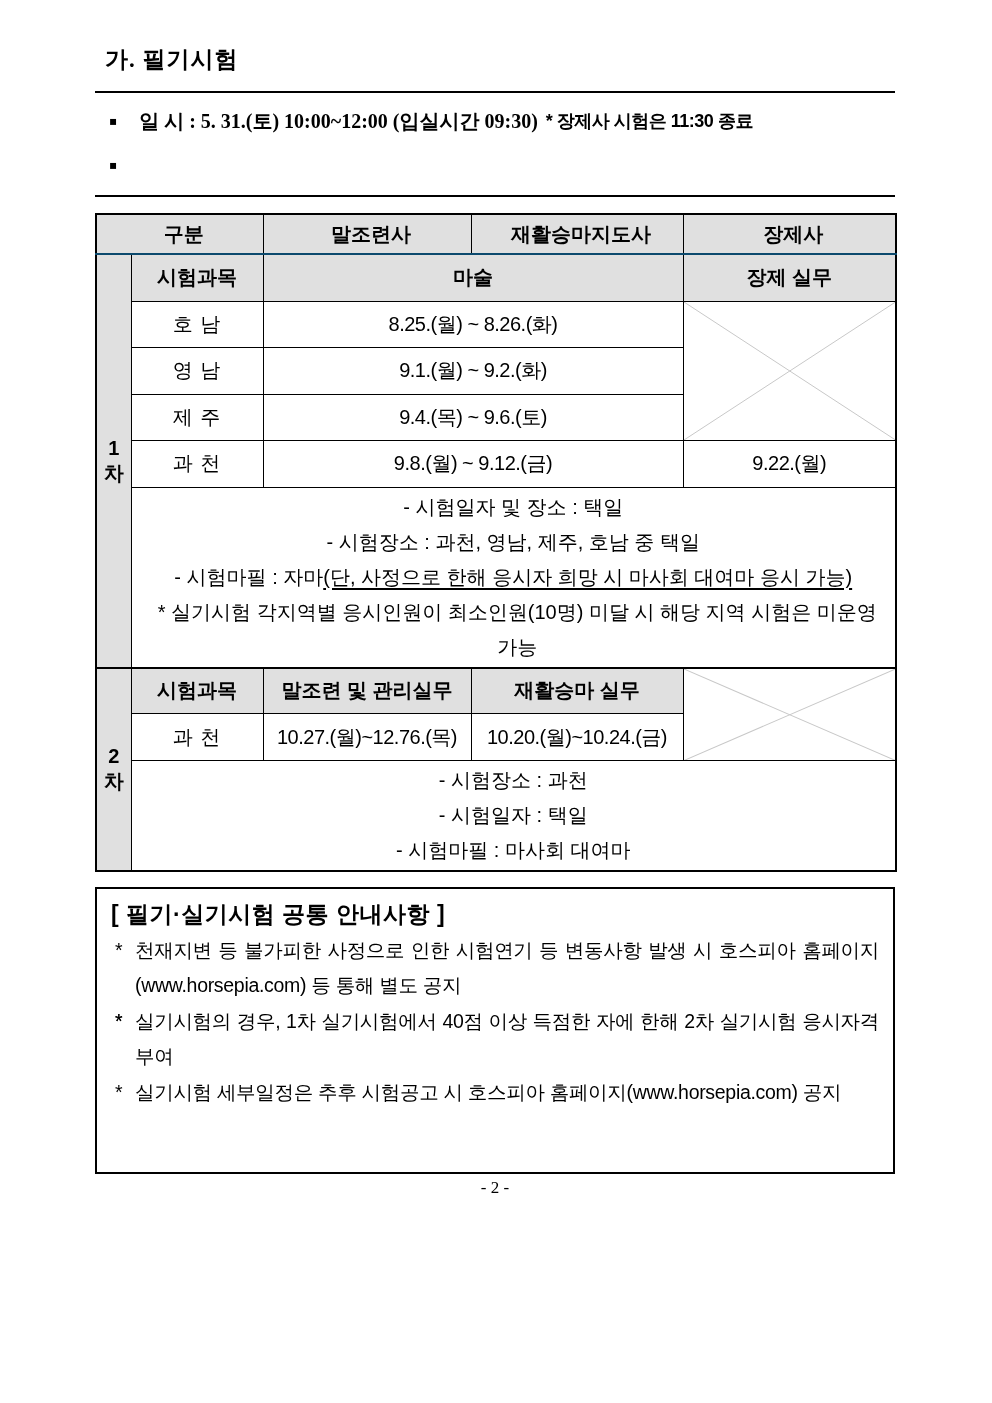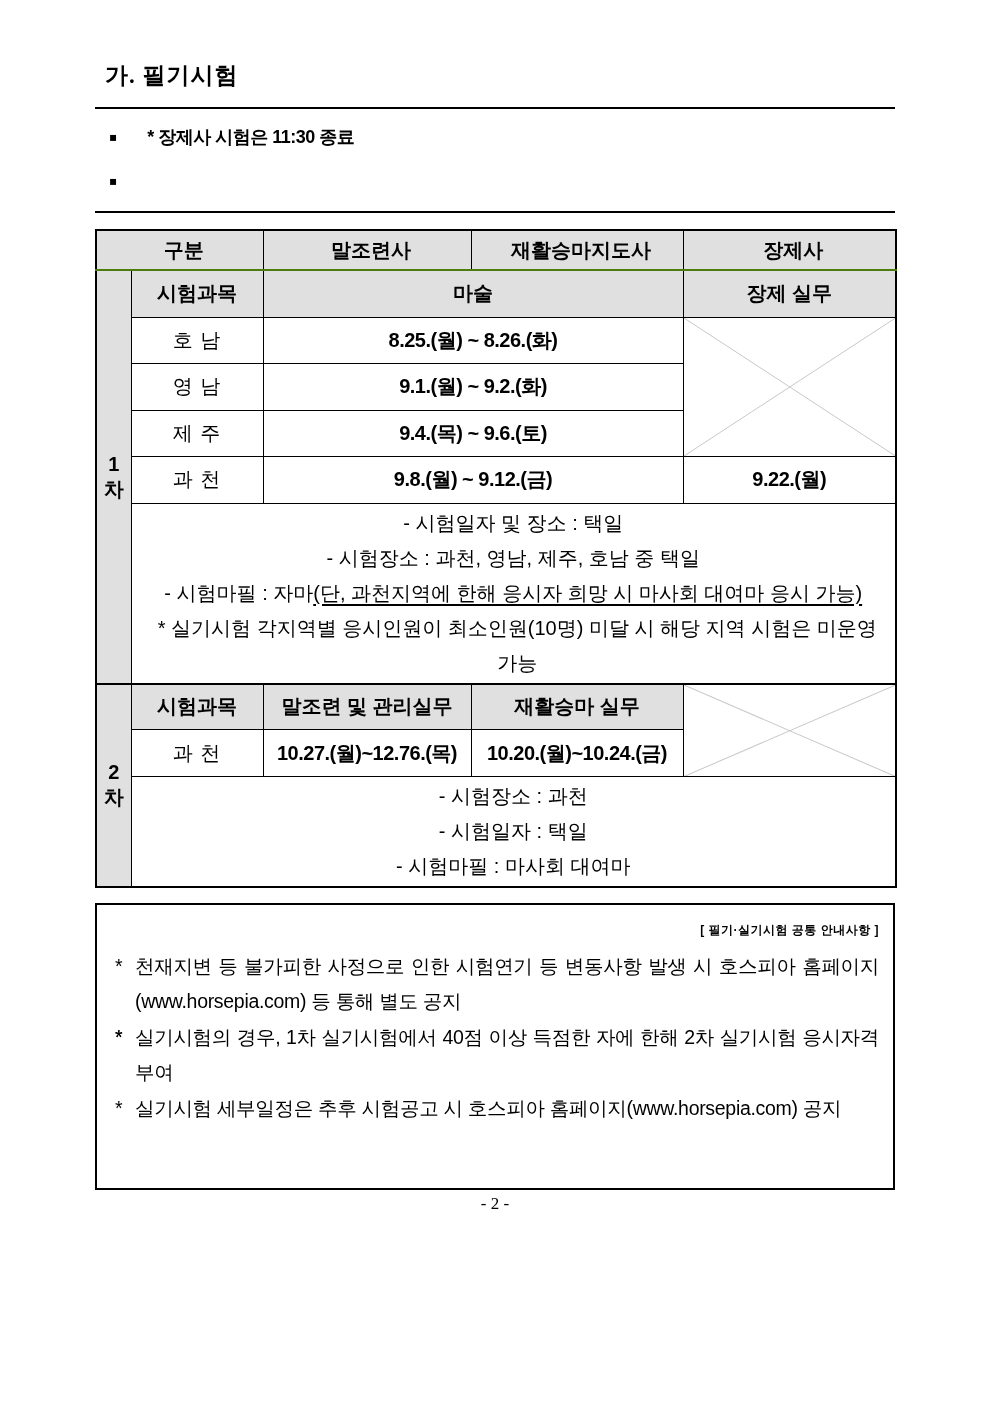--- a/index.html
+++ b/index.html
@@ -16,21 +16,21 @@
     background:#ededed; border:2px solid #000;
     display:flex; align-items:center; padding-left:22px;
     font-weight:bold; font-size:25px; letter-spacing:1px;
   }
 
   
   .sec-heading {
     font-family:"Liberation Serif", serif; font-weight:bold;
     font-size:23px; margin-left:10px; letter-spacing:1px;
   }
-  .heading-a { margin-top:60px; }
+  .heading-a { margin-top:44px; }
   .heading-b { margin-top:34px; }
 
   
   .written-box {
     margin-top:16px; width:800px;
     border-top:2px solid #000; border-bottom:2px solid #000;
     padding:6px 0 8px 0;
   }
   .bullet-line {
     height:44px; display:flex; align-items:center; padding-left:14px;
@@ -42,63 +42,64 @@
     font-family:"Liberation Sans", sans-serif; font-weight:bold;
     font-size:18px; margin-left:8px; letter-spacing:-0.5px;
   }
 
   
   table.sched {
     margin-top:16px; width:800px; table-layout:fixed;
     border-collapse:collapse; border:2px solid #000;
   }
   table.sched td { border:1px solid #000; text-align:center; vertical-align:middle; font-size:20px; }
-  tr.r0 td { border-bottom:2px solid #4d7c0f;padding-left:8px; }
+  tr.r0 td { border-bottom:2px solid #0c4a6e;padding-left:8px; }
   td.septop { border-top:2px solid #000 !important; }
   .hdr { background:#e0e0e0; font-weight:bold; }
   .cha {
     background:#e0e0e0; font-weight:bold; font-size:21px; line-height:1.25;
   }
   .region { font-weight:normal; letter-spacing:1px; }
-  .dates { font-size:19px; font-weight:bold; letter-spacing:-0.5px; }
+  .dates { font-size:19px; font-weight:normal; letter-spacing:-0.5px; }
   td.notes {
     text-align:left; vertical-align:middle; padding:2px 14px;
     font-size:18.5px; line-height:35px; font-weight:normal;
   }
   td.notes .indent { padding-left:8px; }
   .ul { text-decoration:underline; text-underline-offset:4px; }
   td.xcell { position:relative; padding:0; background:#fff; }
   td.xcell svg { position:absolute; left:0; top:0; width:100%; height:100%; display:block; }
 
   
   .notice-box {
     margin-top:15px; width:800px; min-height:287px;
     border:2px solid #000; padding:7px 14px 8px 14px;
   }
-  .notice-title { text-align:right; font-weight:bold; font-size:12px; line-height:36px; letter-spacing:0.5px; }
+  .notice-title { text-align:left; font-weight:bold; font-size:23px; line-height:36px; letter-spacing:0.5px; }
   .notice-item {
     position:relative; padding-left:24px; text-align:justify;
     font-size:19.5px; line-height:35px; margin-top:1px; letter-spacing:-0.3px;
   }
   .notice-item .marker { position:absolute; left:4px; top:0; }
 
   .page-num { margin-top:4px; text-align:center; font-size:17px; font-family:"Liberation Serif", serif; }
 </style>
 </head>
 <body>
 
 <div class="page">
   <div class="content">
 
 
     <div class="sec-heading heading-a">가. 필기시험</div>
 
     <div class="written-box">
       <div class="bullet-line">
         <span class="bullet">▪</span>
+        <span>일 시 : 5. 31.(토) 10:00~12:00 (입실시간 09:30)</span>
         <span class="note">* 장제사 시험은 11:30 종료</span>
       </div>
       <div class="bullet-line">
         <span class="bullet">▪</span>
       </div>
     </div>
 
 
     <table class="sched">
       <colgroup>
@@ -144,21 +145,21 @@
       </tr>
       <tr style="height:47px">
         <td class="region">과 천</td>
         <td colspan="2" class="dates">9.8.(월) ~ 9.12.(금)</td>
         <td class="dates">9.22.(월)</td>
       </tr>
       <tr style="height:142px">
         <td colspan="4" class="notes">
           <div>- 시험일자 및 장소 : 택일</div>
           <div>- 시험장소 : 과천, 영남, 제주, 호남 중 택일</div>
-          <div><span>- 시험마필 : 자마</span><span class="ul">(단, 과천지역에 한해 응시자 희망 시 마사회 대여마 응시 가능)</span></div>
+          <div><span>- 시험마필 : 자마</span><span class="ul">(단, 사정으로 한해 응시자 희망 시 마사회 대여마 응시 가능)</span></div>
           <div class="indent">* 실기시험 각지역별 응시인원이 최소인원(10명) 미달 시 해당 지역 시험은 미운영 가능</div>
         </td>
       </tr>
       <tr style="height:46px">
         <td rowspan="3" class="cha septop">
           <span style="display:block">2</span>
           <span style="display:block">차</span>
         </td>
         <td class="hdr septop">시험과목</td>
         <td class="hdr septop">말조련 및 관리실무</td>

